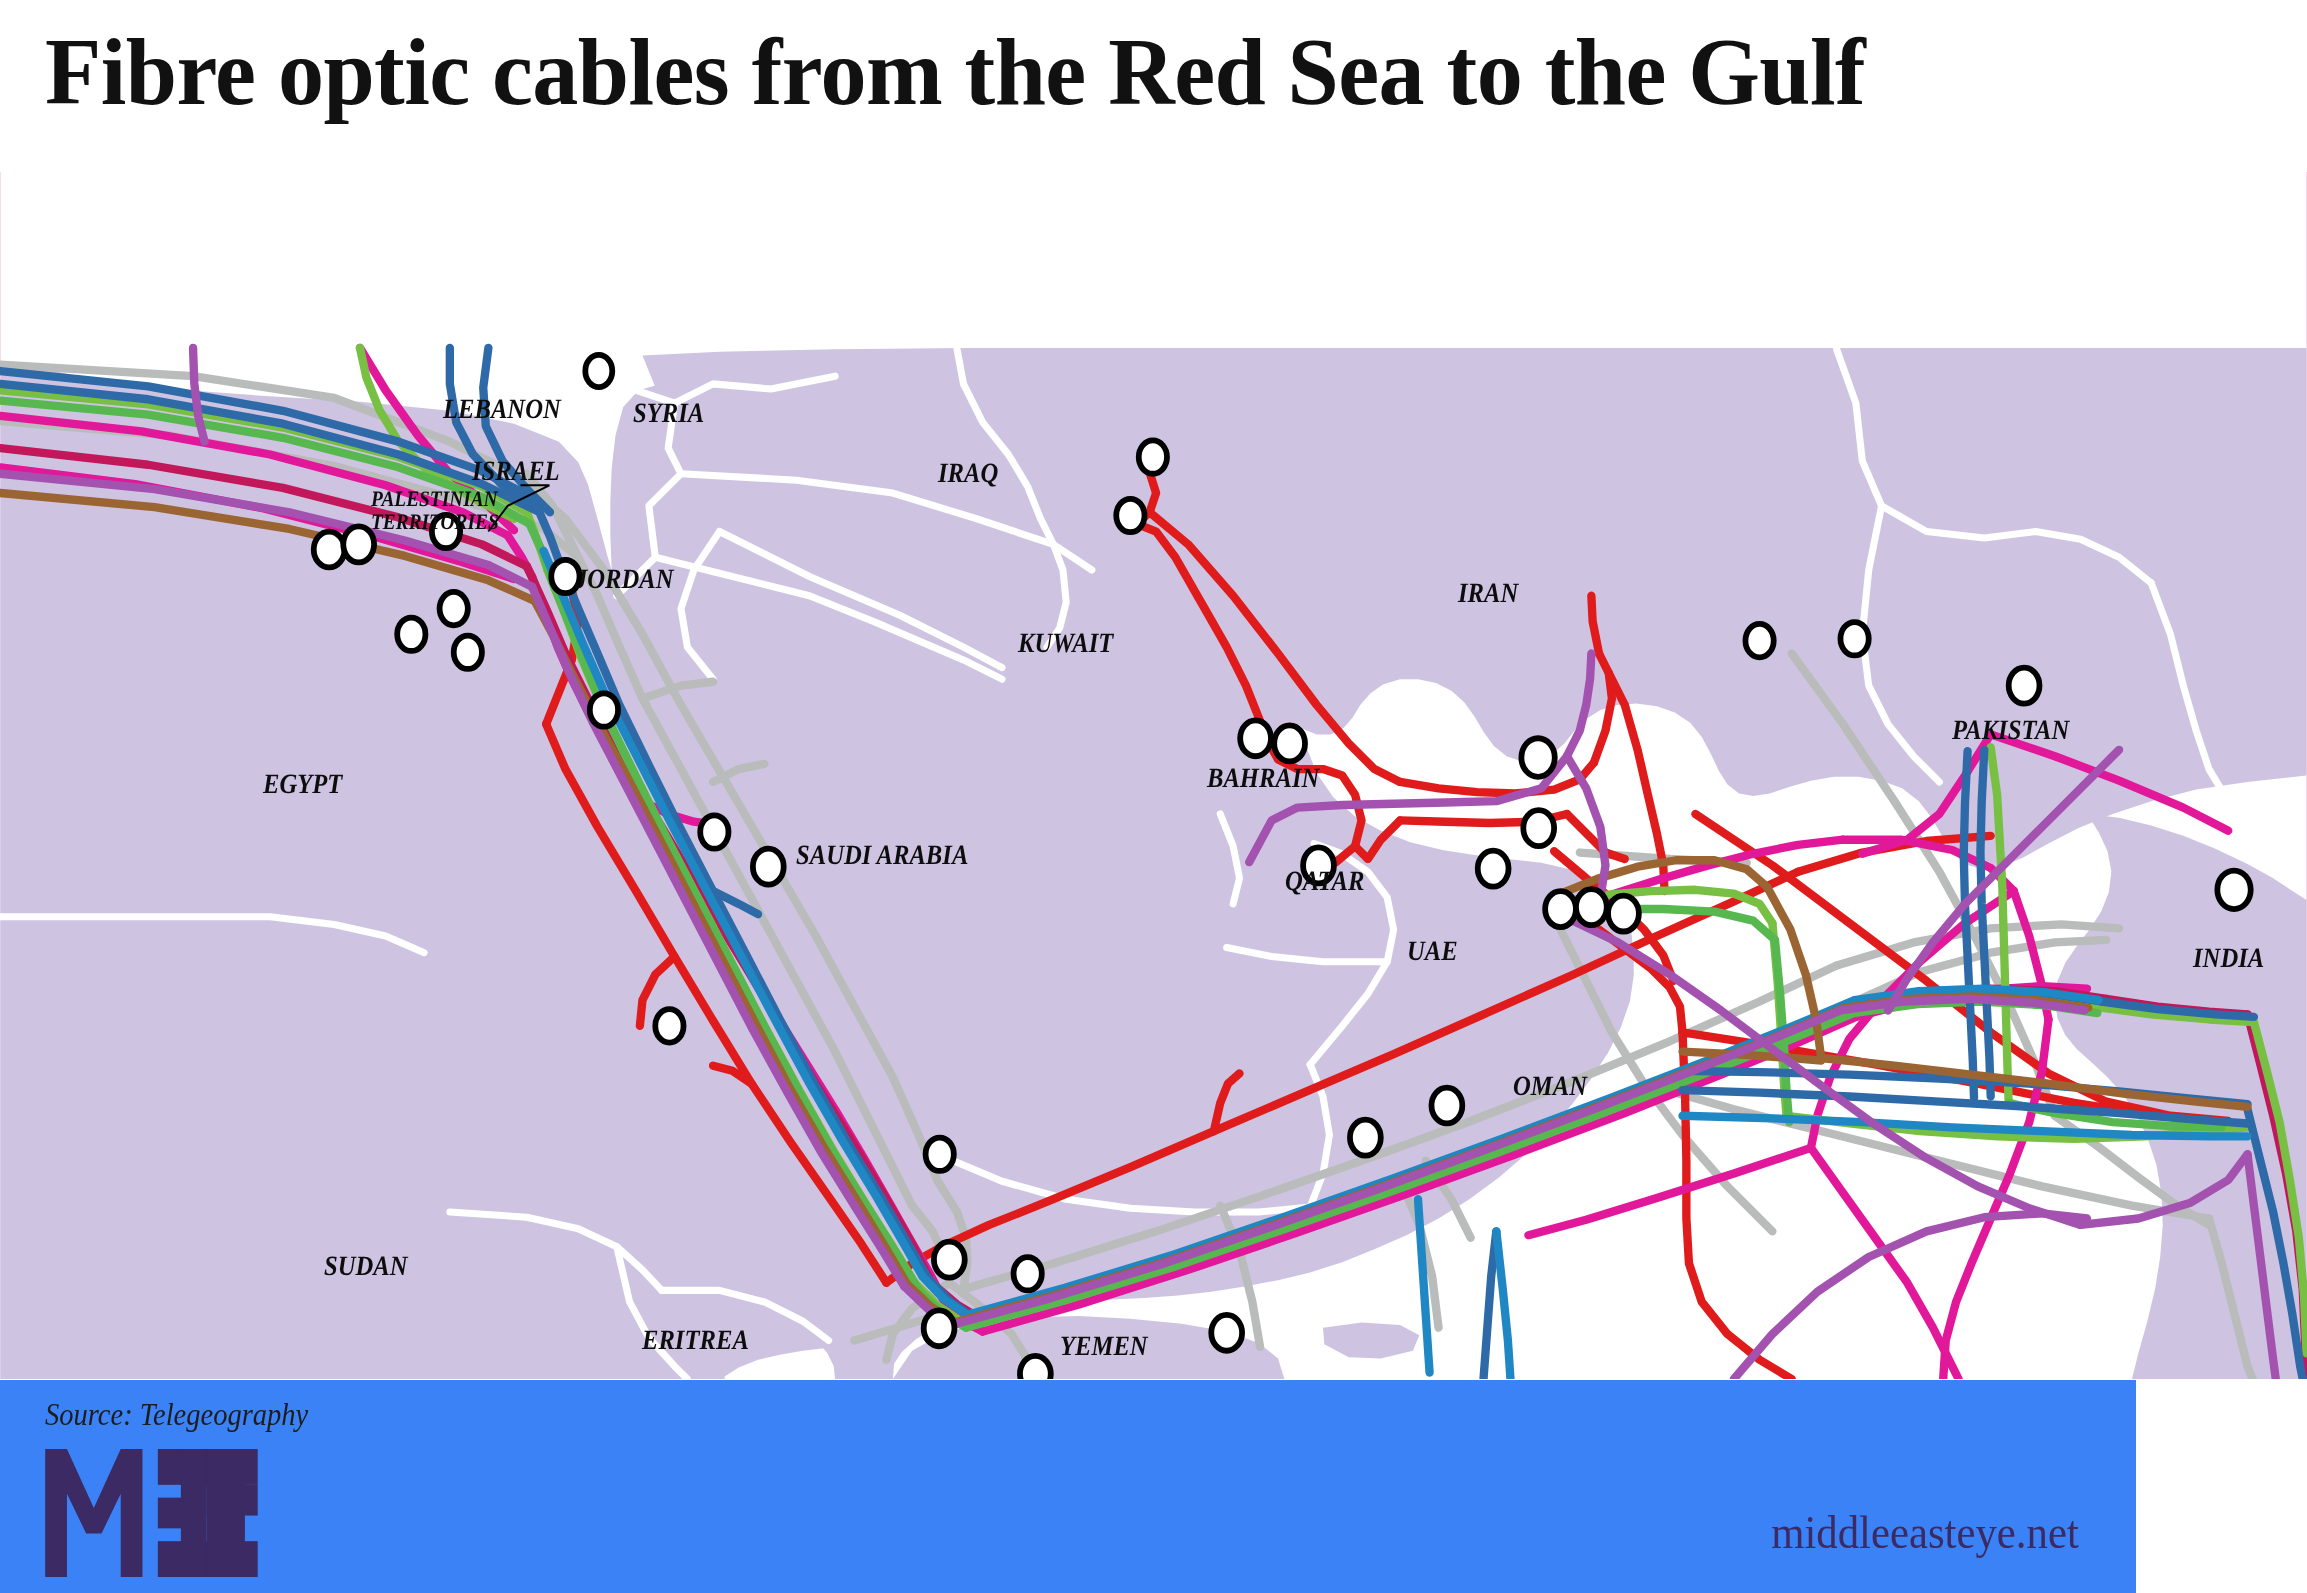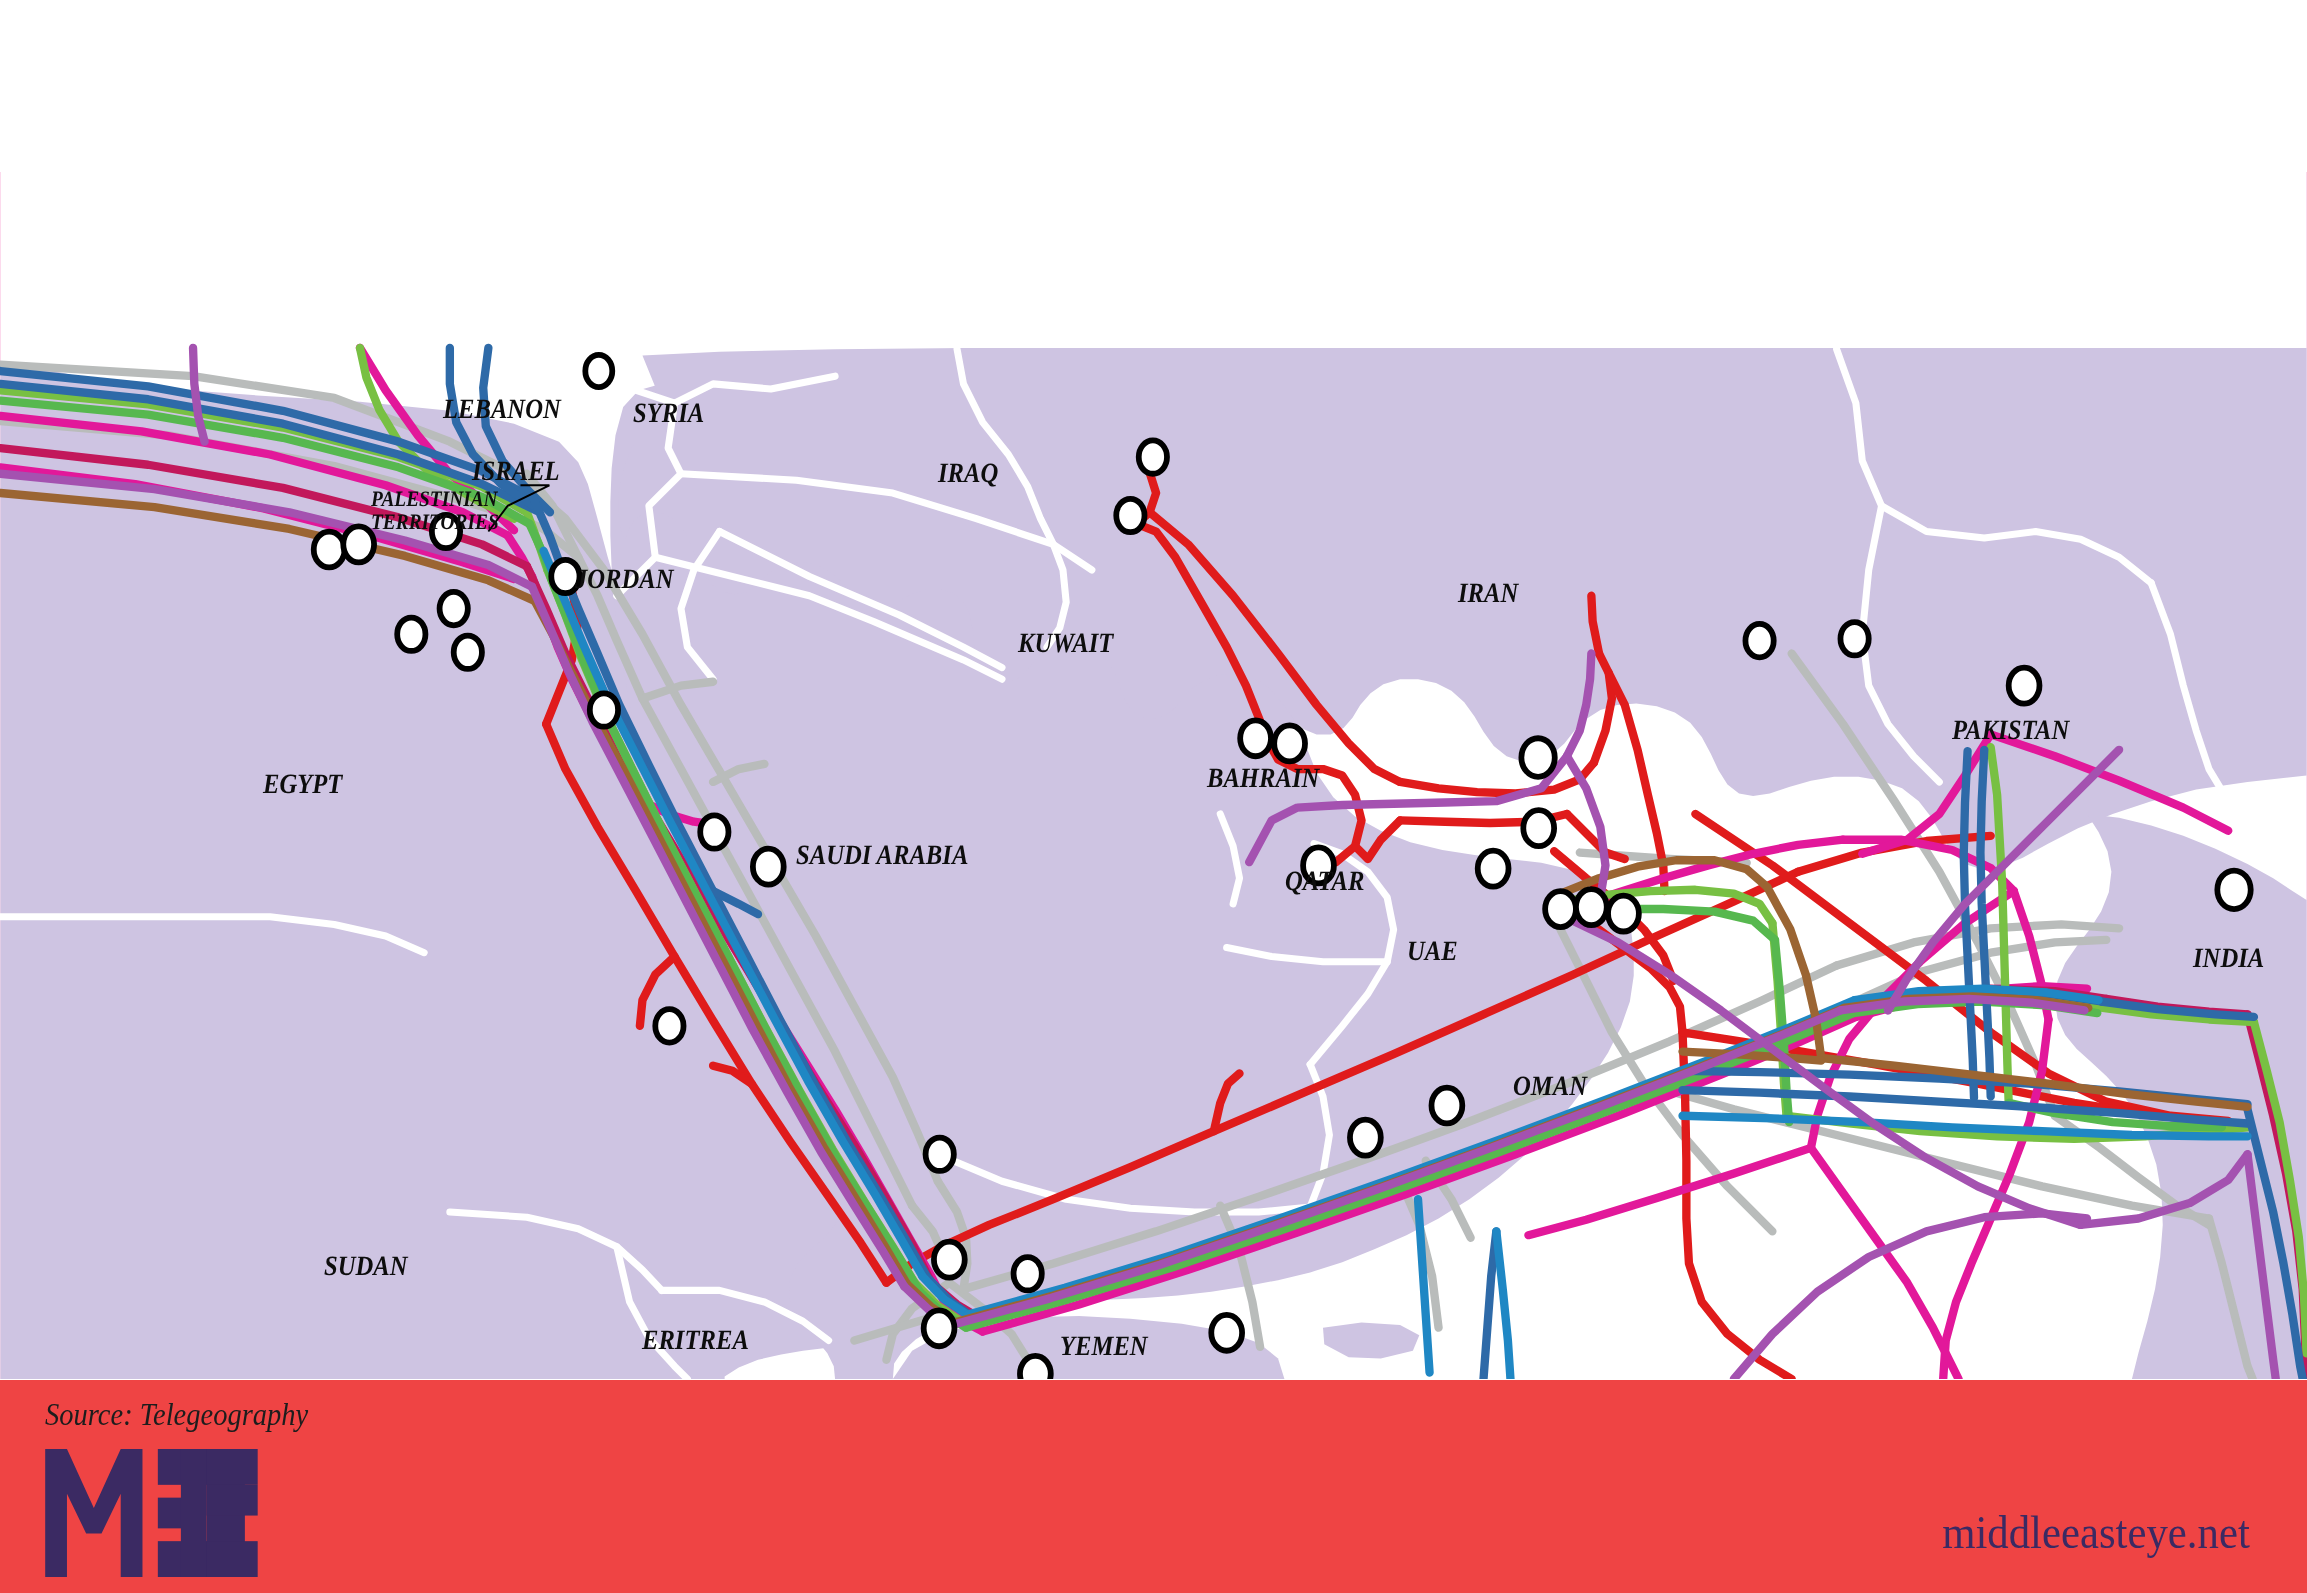--- a/index.html
+++ b/index.html
@@ -39,42 +39,45 @@
     color:#0d0d0d;white-space:nowrap;
     text-rendering:geometricPrecision;
     transform:scaleX(0.88);transform-origin:left center;
     z-index:20;pointer-events:none;
   }
   .clabel.sm{font-size:22px;line-height:23px;}
   .clabel.md{font-size:28px;}
 
   
   #footer{
-    position:absolute;left:0;top:1380px;width:2307px;height:214px;
-    background:#ef4444;z-index:30;
+    position:absolute;left:0;top:1380px;width:2136px;height:214px;
+    background:#3b82f6;z-index:30;
   }
   #source{
     position:absolute;left:45px;top:16.7px;
     font-family:"Liberation Serif", serif;
     font-style:italic;font-size:31px;color:#1d1d1d;
     transform:scaleX(0.92);transform-origin:left top;white-space:nowrap;
   }
   #mee-logo{position:absolute;left:45px;top:69px;width:250px;height:128px;}
   #site{
     position:absolute;right:57px;top:126px;
     font-family:"Liberation Serif", serif;
     font-size:46px;color:#3b2a63;white-space:nowrap;
     transform:scaleX(0.93);transform-origin:right top;
   }
 </style>
 </head>
 <body>
 
 <div id="page">
 
+  <div id="header">
+    <div id="title">Fibre optic cables from the Red Sea to the Gulf</div>
+  </div>
 
   <div id="map-wrap">
     <svg id="map-svg" viewBox="0 0 3592 1880" xmlns="http://www.w3.org/2000/svg">
       <defs>
         <style>
           .land { fill:#cec4e2; }
           .sea  { fill:#ffffff; }
           .bdr  { fill:none; stroke:#ffffff; stroke-width:11; stroke-linejoin:round; stroke-linecap:round; }
           .cab  { fill:none; stroke-width:13; stroke-linejoin:round; stroke-linecap:round; }
           .cabt { fill:none; stroke-width:10; stroke-linejoin:round; stroke-linecap:round; }

